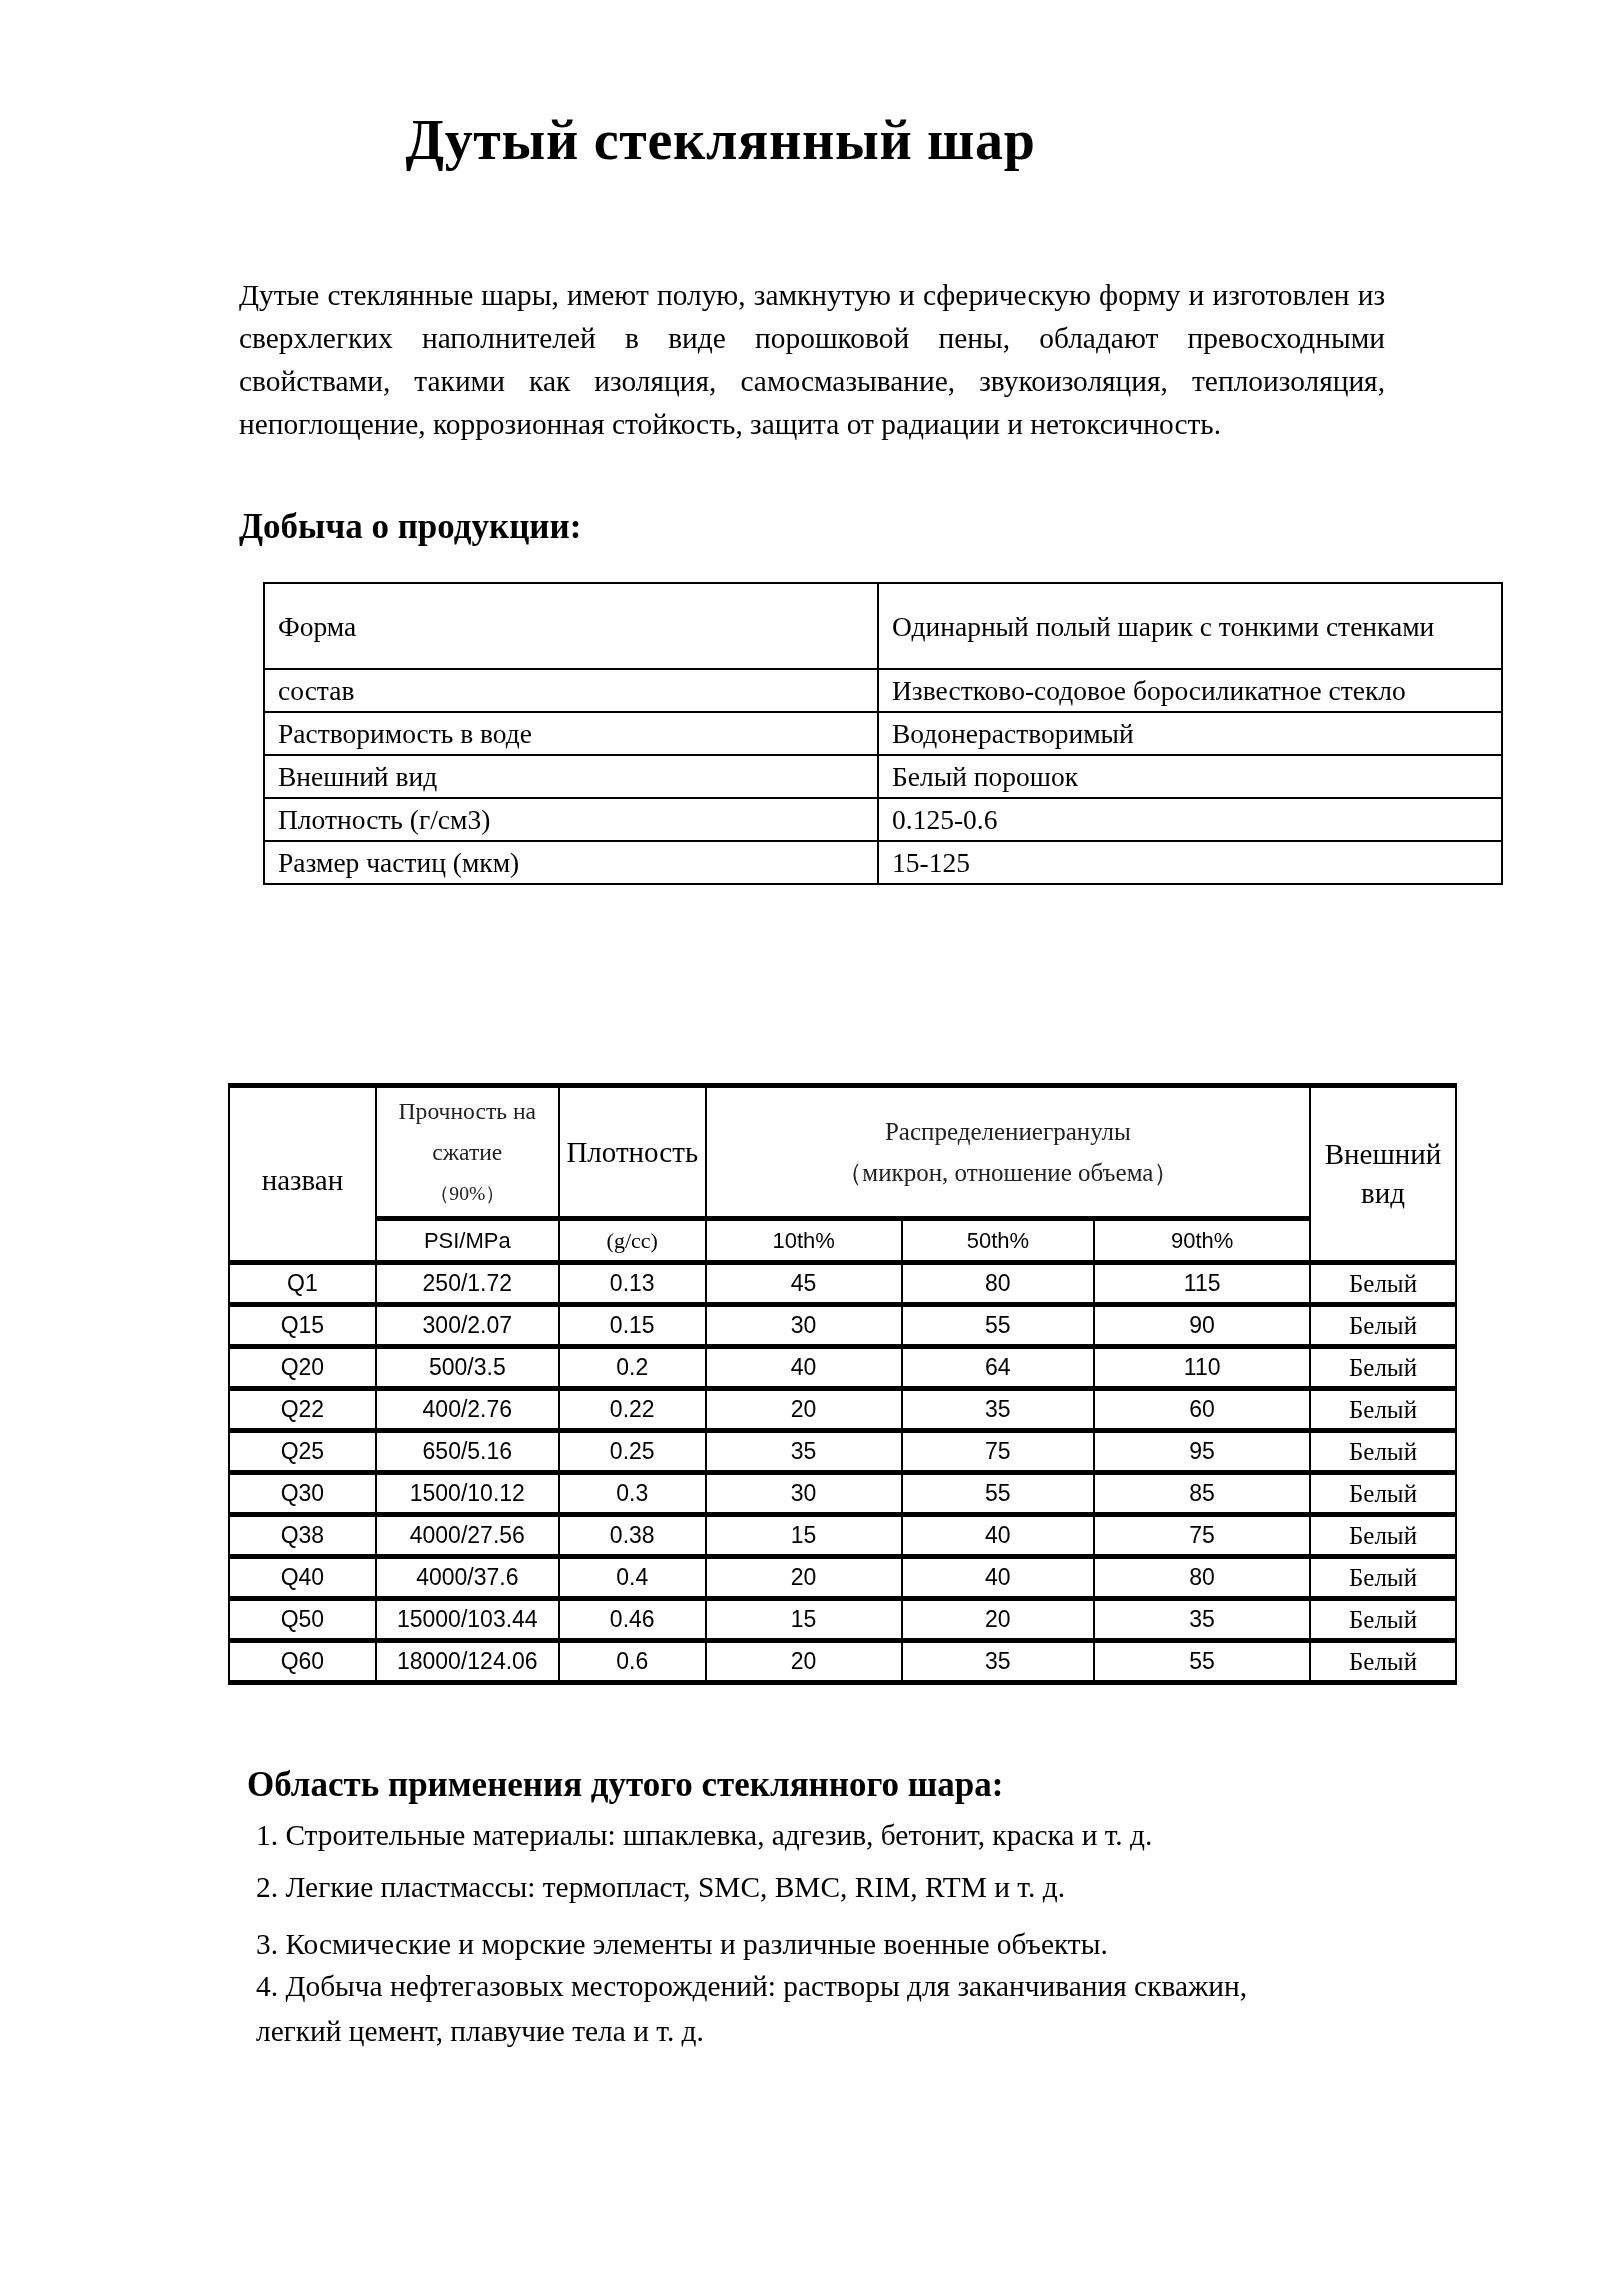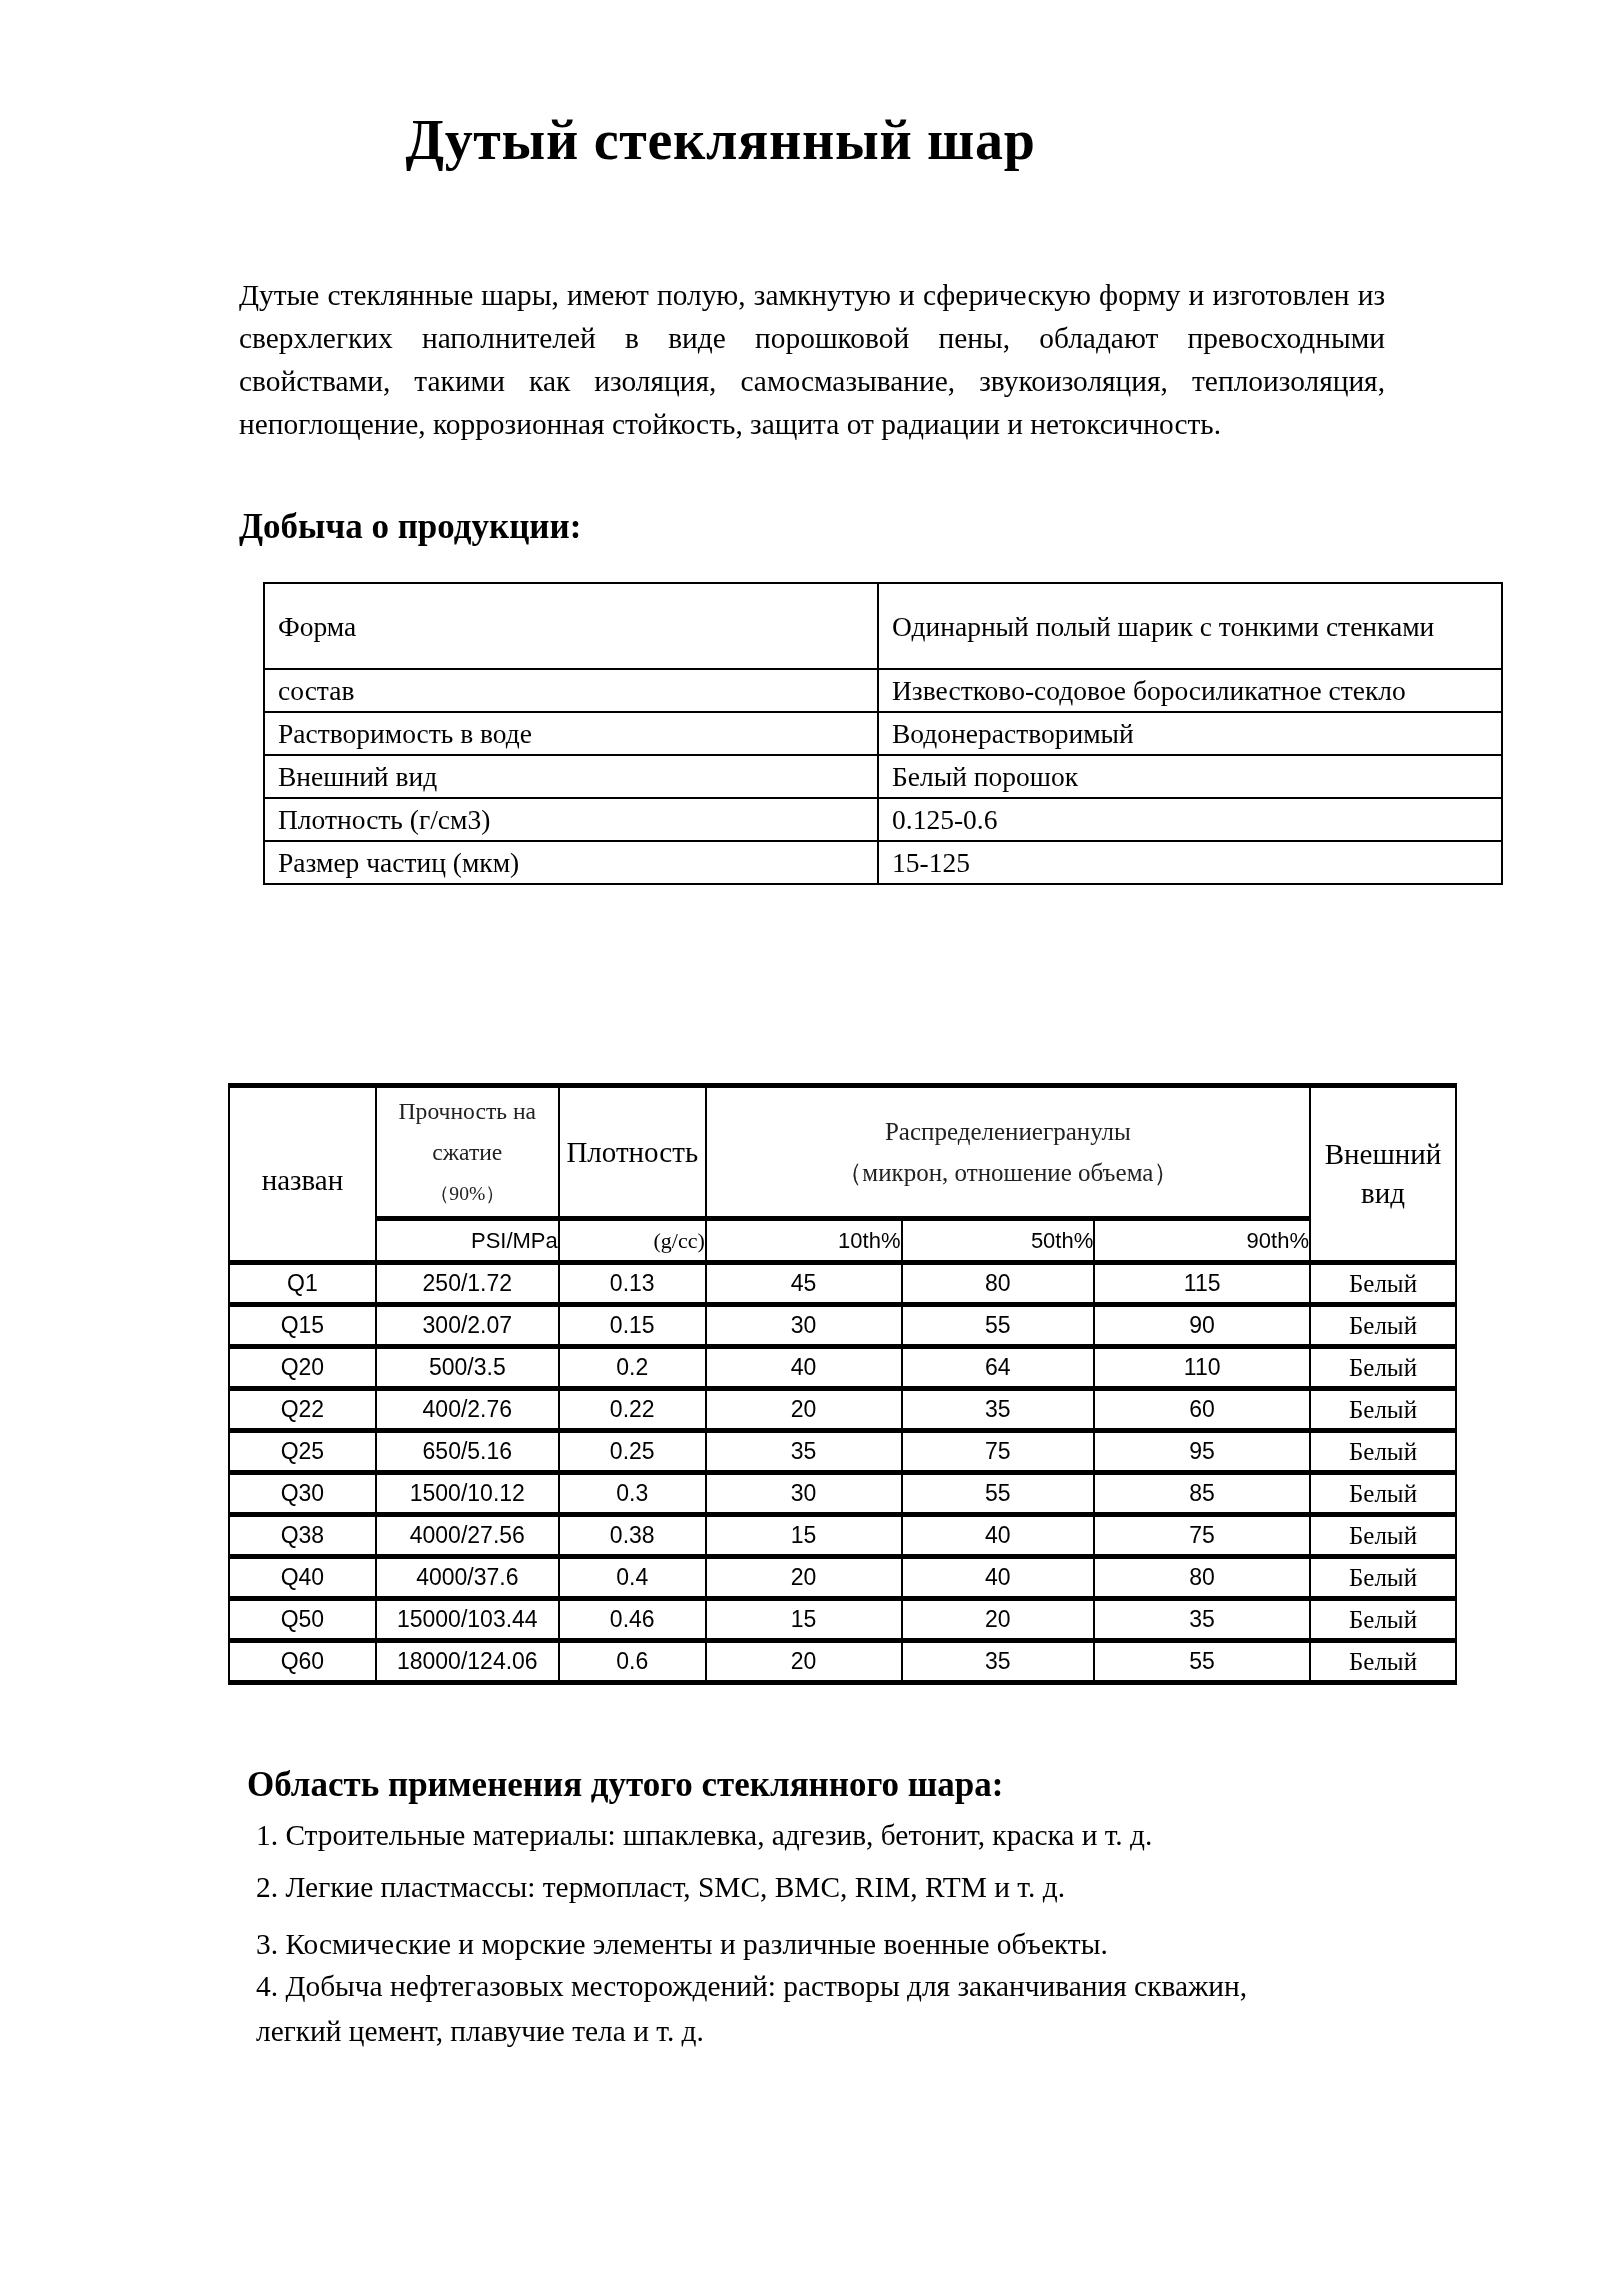--- a/index.html
+++ b/index.html
@@ -14,21 +14,21 @@
   .h2.apps { left:247px; top:1765px; }
 
   table { border-collapse:collapse; position:absolute; }
   .t1 { left:232px; top:582px; width:1240px; font-size:27.5px;margin-left:31px; }
   .t1 td { border:2px solid #000; padding:0 13px; height:41px; vertical-align:middle; }
   .t1 tr.tall td { height:84px; line-height:41px; }
   .t1 td.k { width:586px; }
 
   .t2 { left:228px; top:1083px; width:1229px; text-align:center; }
   .t2 td, .t2 th { border-left:2px solid #000; border-right:2px solid #000; border-top:5.2px solid #000; border-bottom:5.2px solid #000; padding:0; font-weight:normal; }
-  .t2 tr.sub th { border-top:3.3px solid #000;text-align:right; }
+  .t2 tr.sub th { border-top:3.3px solid #000; }
   .t2 .hdr-serif { font-family:"Liberation Serif","DejaVu Serif",serif; }
   .t2 .hdr-lg { font-size:29px; line-height:39px; }
   .t2 .hdr-sm { font-size:23.6px; line-height:41px; color:#222; }
   .t2 .mono { font-family:"Liberation Sans","DejaVu Sans",sans-serif; font-size:22px; }
   .t2 td { height:37px; font-family:"Liberation Sans","DejaVu Sans",sans-serif; font-size:23px; }
   .t2 td.ser { font-family:"Liberation Serif","DejaVu Serif",serif; font-size:25px; }
 
   .apps-list { position:absolute; left:247px; top:1819px; width:1178px; font-size:29.4px; }
   .apps-list .li { position:absolute; left:0; white-space:nowrap;margin-left:9px; }
 </style>

